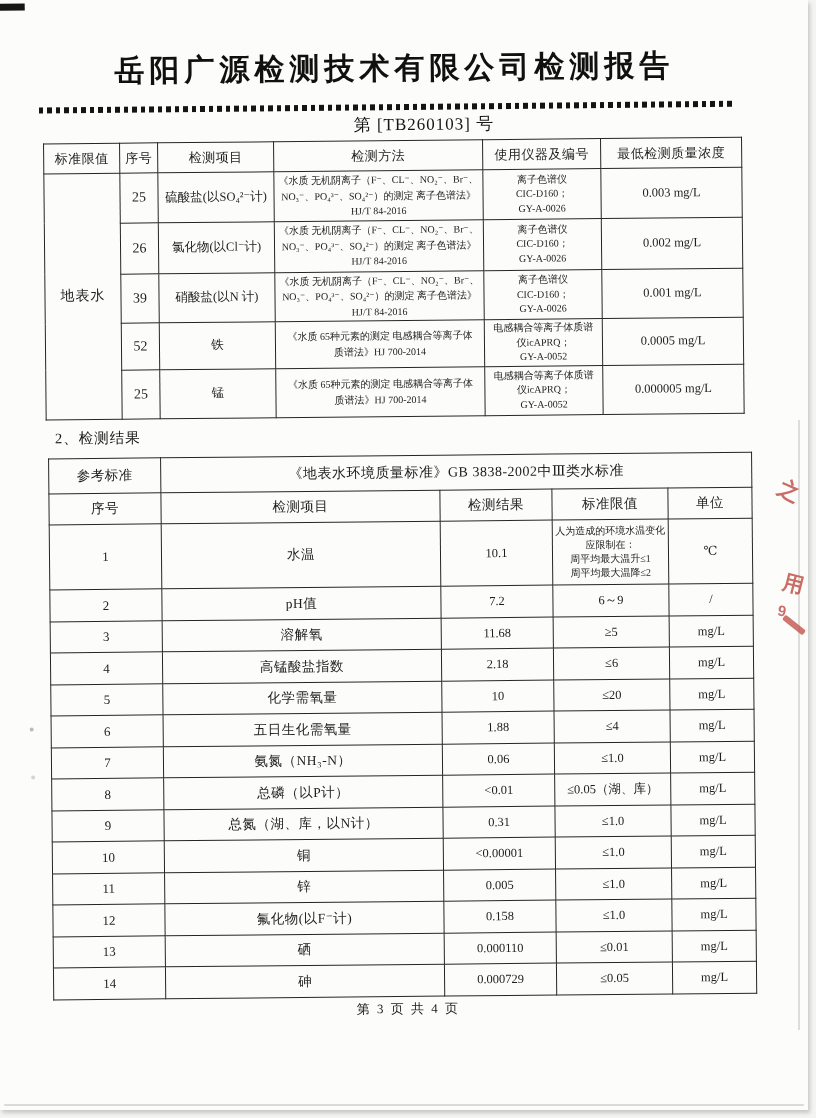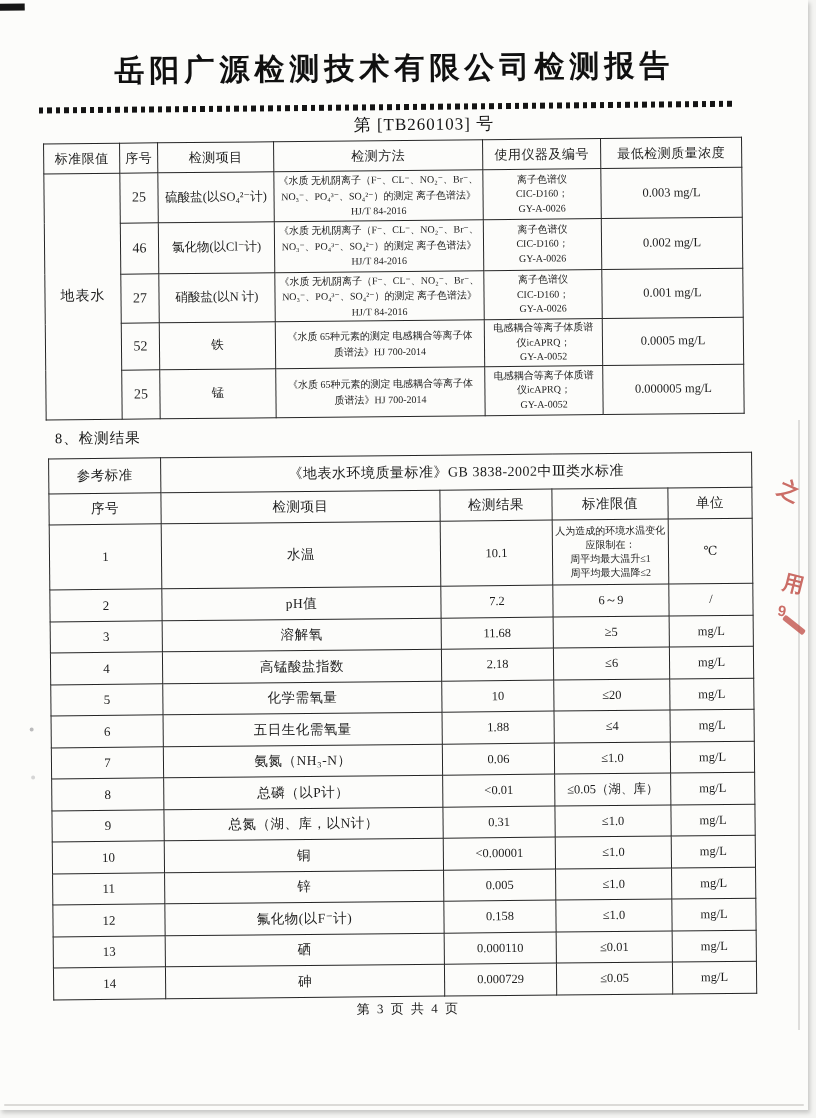--- a/index.html
+++ b/index.html
@@ -124,32 +124,32 @@
         <td class="item">硫酸盐(以SO₄²⁻计)</td>
         <td class="method">《水质 无机阴离子（F⁻、CL⁻、NO₂⁻、Br⁻、
 NO₃⁻、PO₄³⁻、SO₄²⁻）的测定 离子色谱法》
 HJ/T 84-2016</td>
         <td class="instr">离子色谱仪
 CIC-D160；
 GY-A-0026</td>
         <td class="conc">0.003 mg/L</td>
       </tr>
       <tr style="height:51px">
-        <td class="no">46</td>
+        <td class="no">26</td>
         <td class="item">氯化物(以Cl⁻计)</td>
         <td class="method">《水质 无机阴离子（F⁻、CL⁻、NO₂⁻、Br⁻、
 NO₃⁻、PO₄³⁻、SO₄²⁻）的测定 离子色谱法》
 HJ/T 84-2016</td>
         <td class="instr">离子色谱仪
 CIC-D160；
 GY-A-0026</td>
         <td class="conc">0.002 mg/L</td>
       </tr>
       <tr style="height:44px">
-        <td class="no">27</td>
+        <td class="no">39</td>
         <td class="item">硝酸盐(以N 计)</td>
         <td class="method">《水质 无机阴离子（F⁻、CL⁻、NO₂⁻、Br⁻、
 NO₃⁻、PO₄³⁻、SO₄²⁻）的测定 离子色谱法》
 HJ/T 84-2016</td>
         <td class="instr">离子色谱仪
 CIC-D160；
 GY-A-0026</td>
         <td class="conc">0.001 mg/L</td>
       </tr>
       <tr style="height:45px">
@@ -168,21 +168,21 @@
         <td class="method">《水质 65种元素的测定 电感耦合等离子体
 质谱法》HJ 700-2014</td>
         <td class="instr">电感耦合等离子体质谱
 仪icAPRQ；
 GY-A-0052</td>
         <td class="conc">0.000005 mg/L</td>
       </tr>
     </tbody>
       </table>
 
-    <div class="heading4">8、检测结果</div>
+    <div class="heading4">2、检测结果</div>
 
     <table class="t2">
       <colgroup>
         <col style="width:112px">
           <col style="width:279px">
           <col style="width:112px">
         <col style="width:116px">
           <col style="width:84px">
       </colgroup>
       <tbody>

